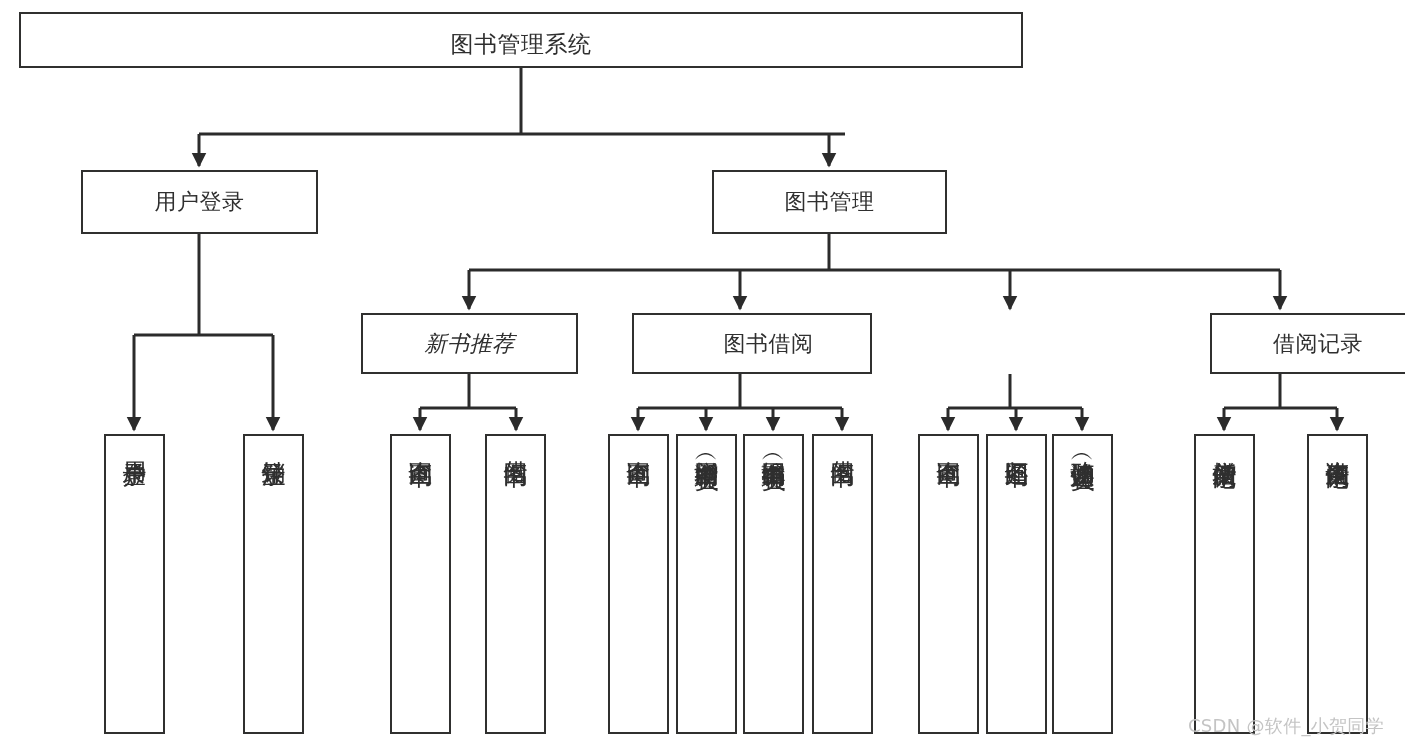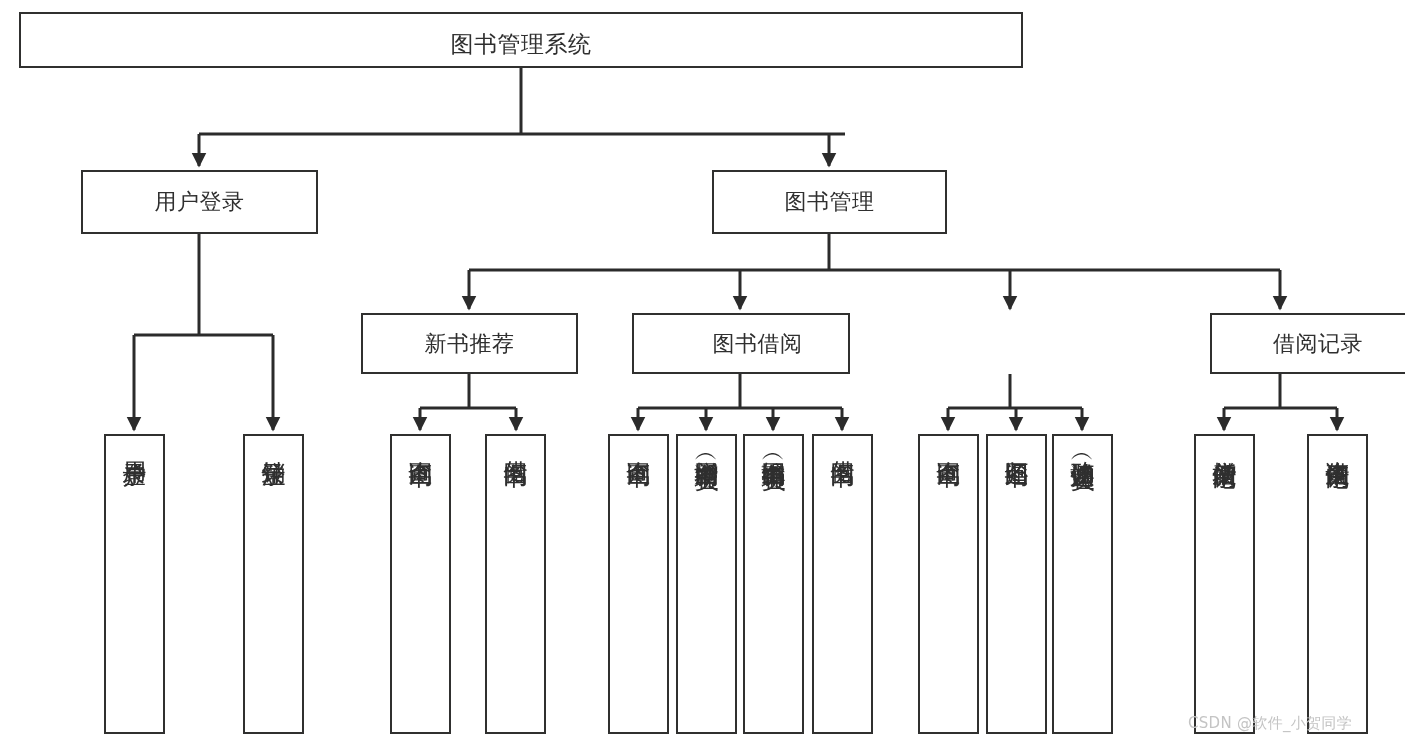--- a/index.html
+++ b/index.html
@@ -57,21 +57,21 @@
     font-size: 24px;
     line-height: 1.0;
     letter-spacing: 1px;
     white-space: nowrap;
   }
   .node.root .node-label { font-size: 23px; margin-top: 9px; }
   .watermark {
     position: absolute;
     left: 1188px;
     top: 714px;
-    font-size: 15px;
+    font-size: 18px;
     color: #c4c4c4;
     white-space: nowrap;
     z-index: 5;
     letter-spacing: 0.3px;
   }
 </style>
 </head>
 <body>
 
 <div id="diagram-root">
@@ -131,25 +131,25 @@
   </div>
 
   <div class="node horizontal" style="left:81px; top:170px; width:237px; height:64px;">
     <span class="node-label">用户登录</span>
   </div>
 
   <div class="node horizontal" style="left:712px; top:170px; width:235px; height:64px;">
     <span class="node-label">图书管理</span>
   </div>
 
-  <div class="node horizontal" style="left:361px; top:313px; width:217px; height:61px;">
+  <div class="node horizontal" style="left:361px; top:313px; width:217px; height:61px;font-style:italic;">
     <span class="node-label">新书推荐</span>
   </div>
 
-  <div class="node horizontal" style="left:632px; top:313px; width:218px; height:61px;padding-left:33px;">
+  <div class="node horizontal" style="left:632px; top:313px; width:240px; height:61px;padding-left:33px;">
     <span class="node-label">图书借阅</span>
   </div>
 
 
   <div class="node horizontal" style="left:1172px; top:313px; width:216px; height:61px;margin-left:38px;">
     <span class="node-label">借阅记录</span>
   </div>
 
   <div class="node vertical" style="left:104px; top:434px; width:61px; height:300px;">
     <span class="node-label">用户登录</span>

